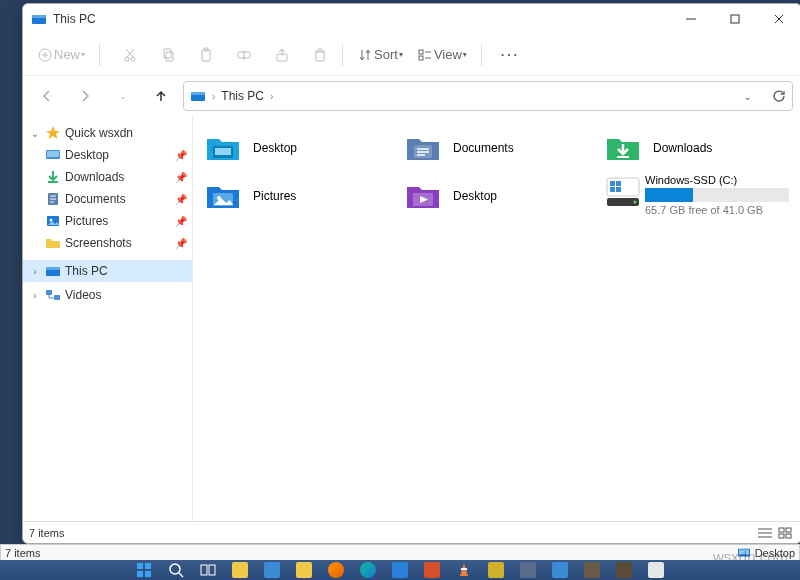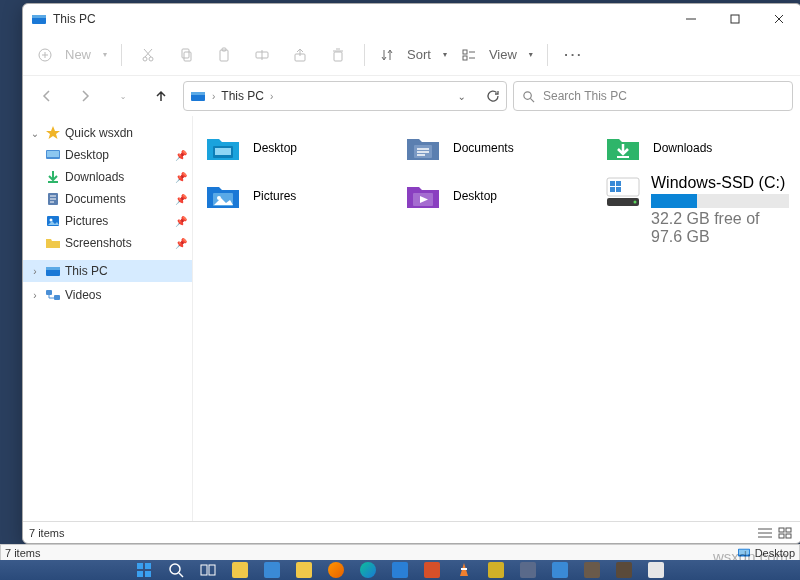--- a/index.html
+++ b/index.html
@@ -8,21 +8,21 @@
 
 
 .titlebar { height: 30px; display: flex; align-items: center; padding: 0 0 0 8px; font-size: 12px; color: #333; }
 .titlebar .icon { width: 16px; height: 16px; margin-right: 6px; }
 .titlebar .spacer { flex: 1; }
 .titlebar .winbtn { width: 44px; height: 30px; display: flex; align-items: center; justify-content: center; cursor: default; color: #333; }
 .titlebar .winbtn svg { width: 10px; height: 10px; }
 
 
 .toolbar { height: 42px; border-bottom: 1px solid #eee; display: flex; align-items: center; padding: 0 8px; gap: 2px; }
-.tbtn { height: 32px; min-width: 36px; padding: 0 6px; display: flex; align-items: center; justify-content: center; border-radius: 4px; color: #666; font-size: 13px; gap: 12px; }
+.tbtn { height: 32px; min-width: 36px; padding: 0 6px; display: flex; align-items: center; justify-content: flex-end; border-radius: 4px; color: #666; font-size: 13px; gap: 1px; }
 .tbtn.disabled { color: #bbb; }
 .tbtn svg { width: 16px; height: 16px; }
 .tsep { width: 1px; height: 22px; background: #ddd; margin: 0 6px; }
 
 
 .navbar { height: 40px; display: flex; align-items: center; padding: 4px 8px; gap: 6px; }
 .navbtn { width: 32px; height: 32px; display: flex; align-items: center; justify-content: center; color: #aaa; }
 .navbtn.enabled { color: #333; }
 .addrbox { flex: 1; height: 30px; border: 1px solid #ccc; border-radius: 4px; display: flex; align-items: center; padding: 0 6px; gap: 6px; font-size: 12px; color: #333; }
 .addrbox .spacer { flex: 1; }
@@ -36,21 +36,21 @@
 .treeitem .chev { width: 12px; text-align: center; color: #777; font-size: 10px; }
 .treeitem .ticon { width: 16px; height: 16px; display: flex; align-items: center; justify-content: center; }
 .treeitem .pin { margin-left: auto; color: #888; font-size: 10px; }
 .treeitem.child { padding-left: 22px; }
 .treeitem.root2 { padding-left: 6px; }
 
 
 .content { flex: 1; padding: 8px 4px; display: flex; flex-wrap: wrap; align-content: flex-start; }
 .item { width: 200px; height: 48px; display: flex; align-items: center; gap: 12px; padding: 2px 8px; font-size: 12px; }
 .item .ficon { width: 36px; height: 36px; border-radius: 3px; display: flex; align-items: center; justify-content: center; position: relative; }
-.drive { width: 200px; padding: 2px 8px; font-size: 16px; display: flex; gap: 10px; }
+.drive { width: 200px; padding: 2px 8px; font-size: 11px; display: flex; gap: 4px; }
 .drive .dicon { width: 36px; height: 36px; }
 .drive .dinfo { flex: 1; }
 .drive .bar { width: 100%; height: 14px; background: #e8e8e8; margin: 2px 0; position: relative; }
 .drive .barfill { position: absolute; left: 0; top: 0; bottom: 0; background: #0a84d6; }
 .drive .sub { color: #777; }
 
 
 .statusbar { height: 22px; border-top: 1px solid #ddd; display: flex; align-items: center; padding: 0 6px; font-size: 11px; color: #333; }
 .statusbar .spacer { flex: 1; }
 .viewsw { width: 20px; height: 16px; display: flex; align-items: center; justify-content: center; color: #555; }
@@ -198,27 +198,20 @@
         </svg>
       <span class="chevsep">›</span>
       <span>This PC</span>
       <span class="chevsep">›</span>
       <span class="spacer"></span>
       <span style="color:#666;font-size:10px">⌄</span>
       <span style="width:8px"></span>
       <svg width="14" height="14" viewBox="0 0 14 14">
           <path d="M12 7 A5 5 0 1 1 10.5 3.5 M12 2 V5 H9" fill="none" stroke="#555" stroke-width="1.3"></path>
         </svg>
-    </div>
-    <div class="searchbox">
-      <svg width="13" height="13" viewBox="0 0 14 14">
-          <circle cx="6" cy="6" r="4" fill="none" stroke="#888" stroke-width="1.3"></circle>
-          <line x1="9" y1="9" x2="13" y2="13" stroke="#888" stroke-width="1.3"></line>
-        </svg>
-      <span>Search This PC</span>
     </div>
   </div>
 
   <div class="body">
 
     <div class="sidebar">
       <div class="treeitem">
         <span class="chev">⌄</span>
         <span class="ticon">
             <svg viewBox="0 0 16 16">
@@ -366,21 +359,21 @@
               <rect x="5" y="13" width="5" height="5" fill="#3a8ad6"></rect>
               <rect x="11" y="13" width="5" height="5" fill="#3a8ad6"></rect>
               <rect x="2" y="24" width="32" height="8" rx="2" fill="#3a3a3a"></rect>
               <circle cx="30" cy="28" r="1.5" fill="#5bd65b"></circle>
             </svg></div>
         <div class="dinfo">
           <div>Windows-SSD (C:)</div>
           <div class="bar">
               <div class="barfill" style="width:33%"></div>
             </div>
-          <div class="sub">32.2 GB free of 97.6 GB</div>
+          <div class="sub">65.7 GB free of 41.0 GB</div>
         </div>
       </div>
     </div>
   </div>
 
   <div class="statusbar">
     <span>7 items</span>
     <span class="spacer"></span>
     <div class="viewsw">
         <svg width="14" height="12" viewBox="0 0 14 12">

